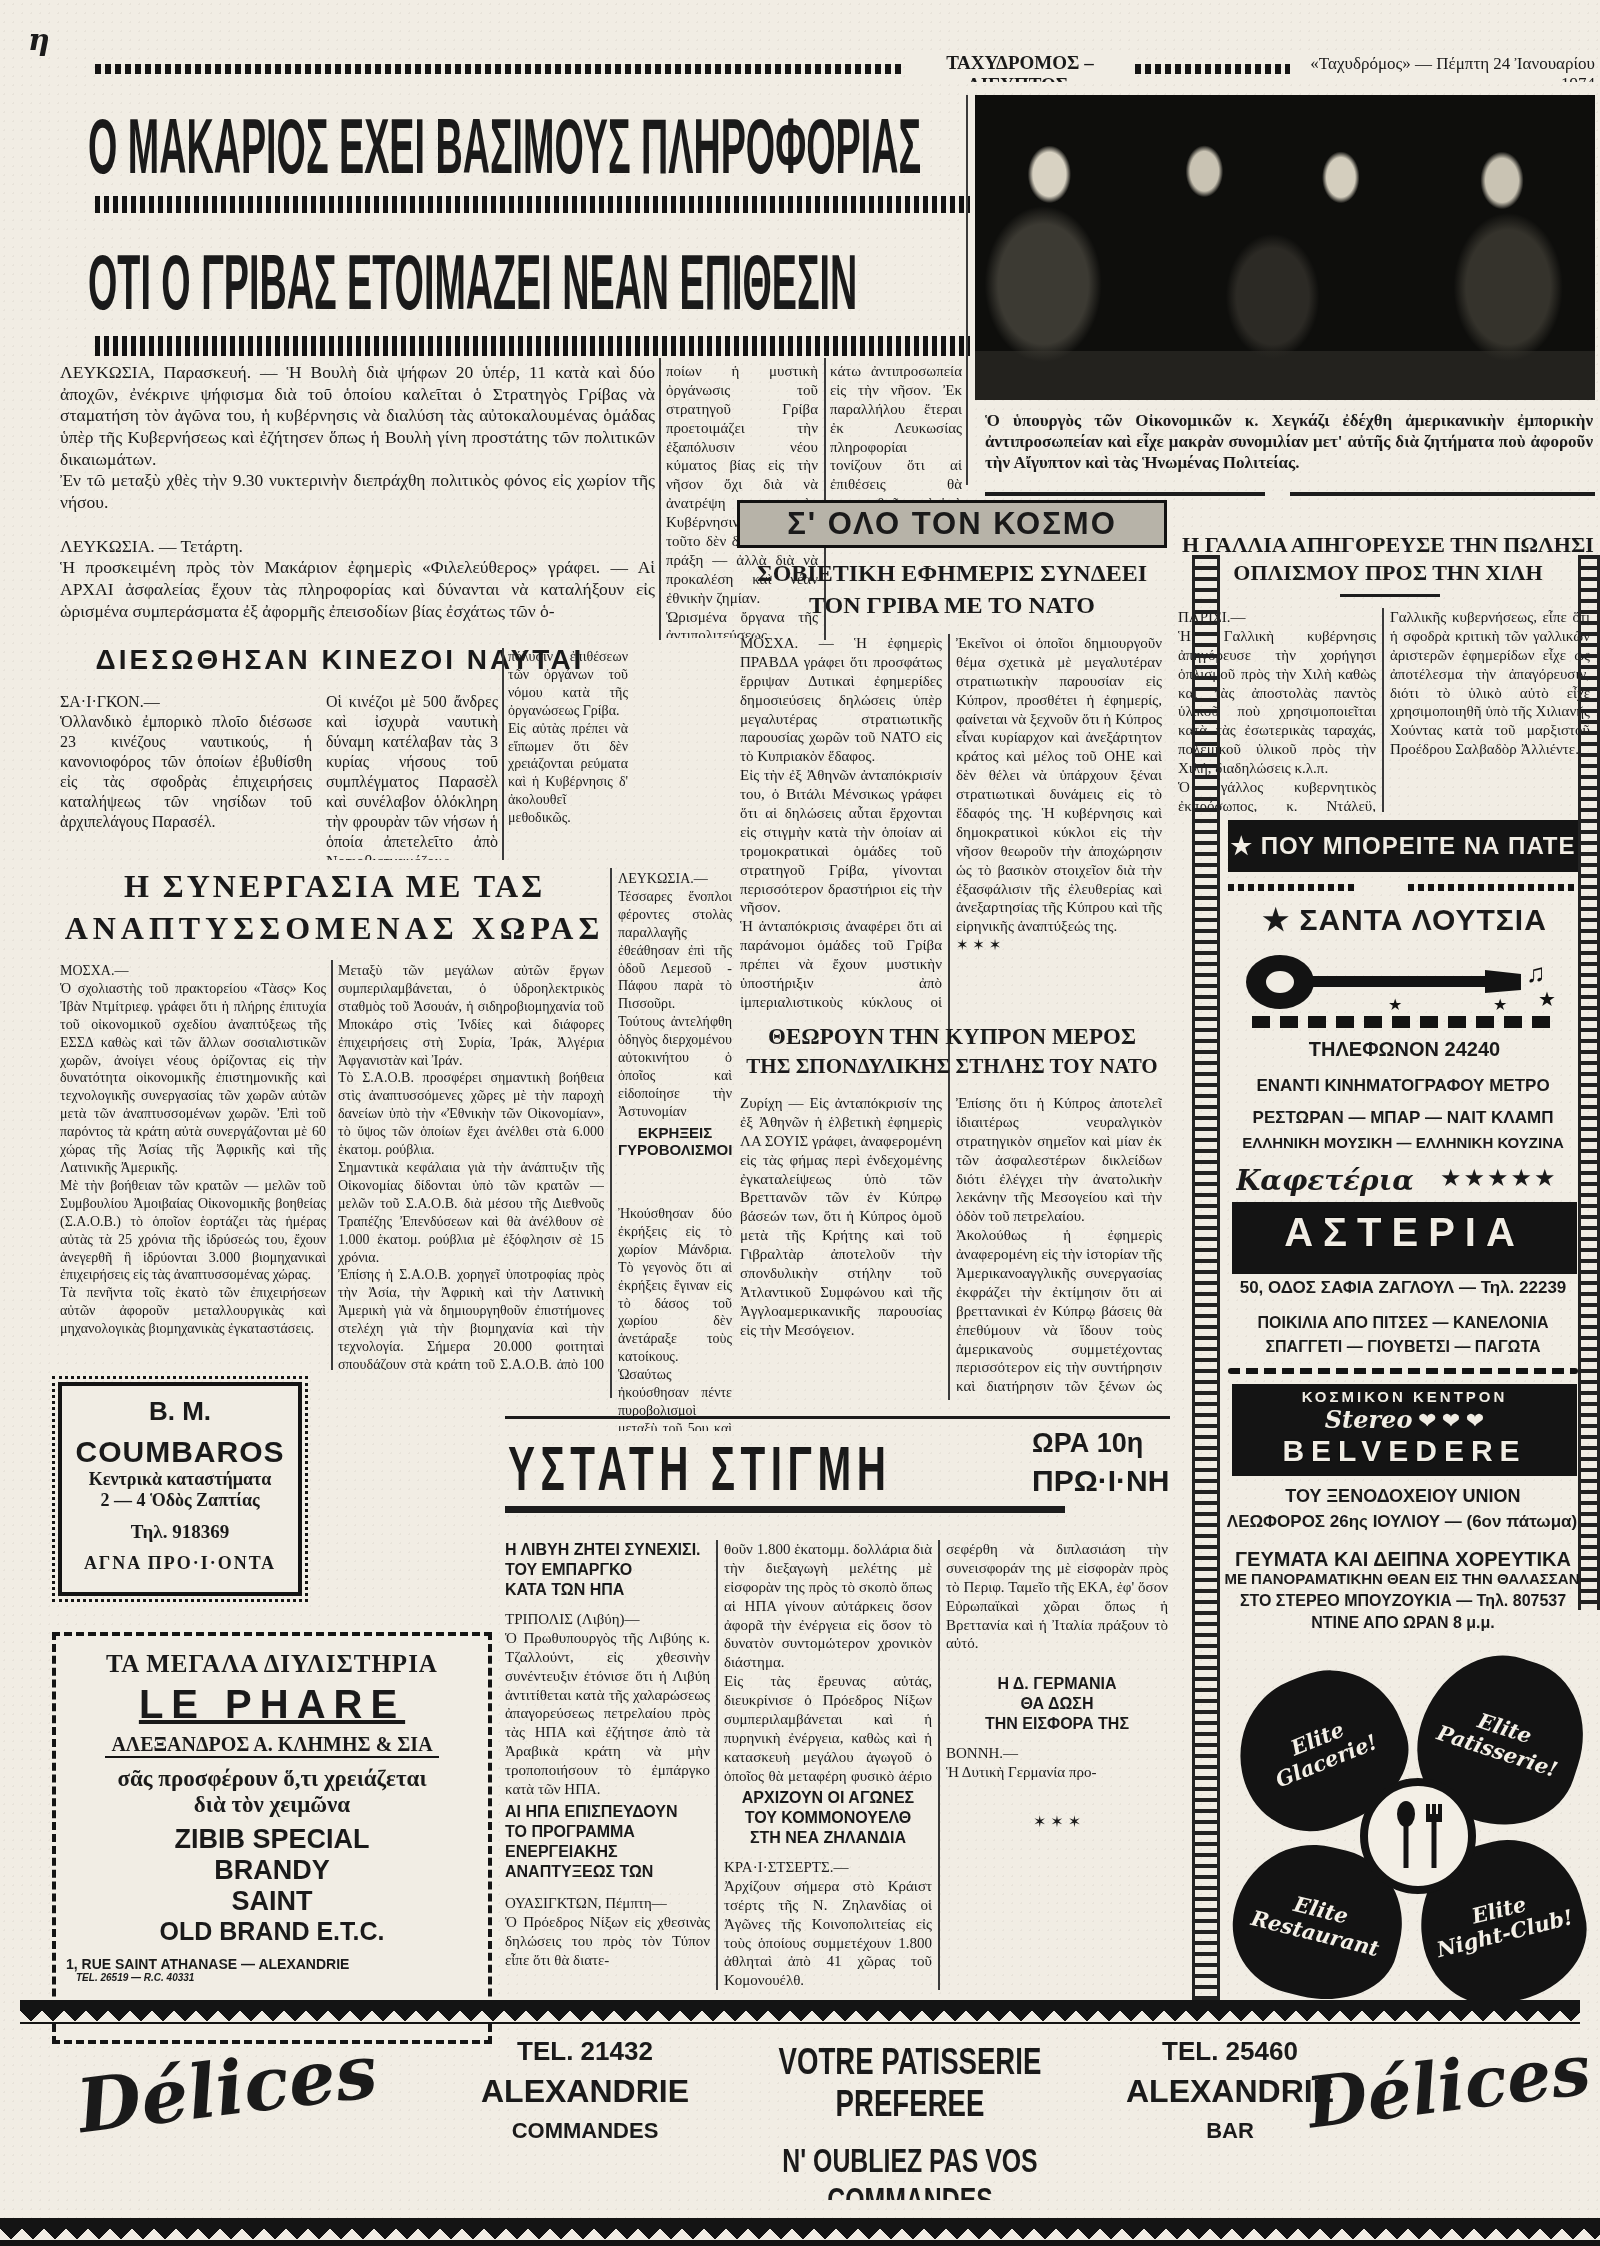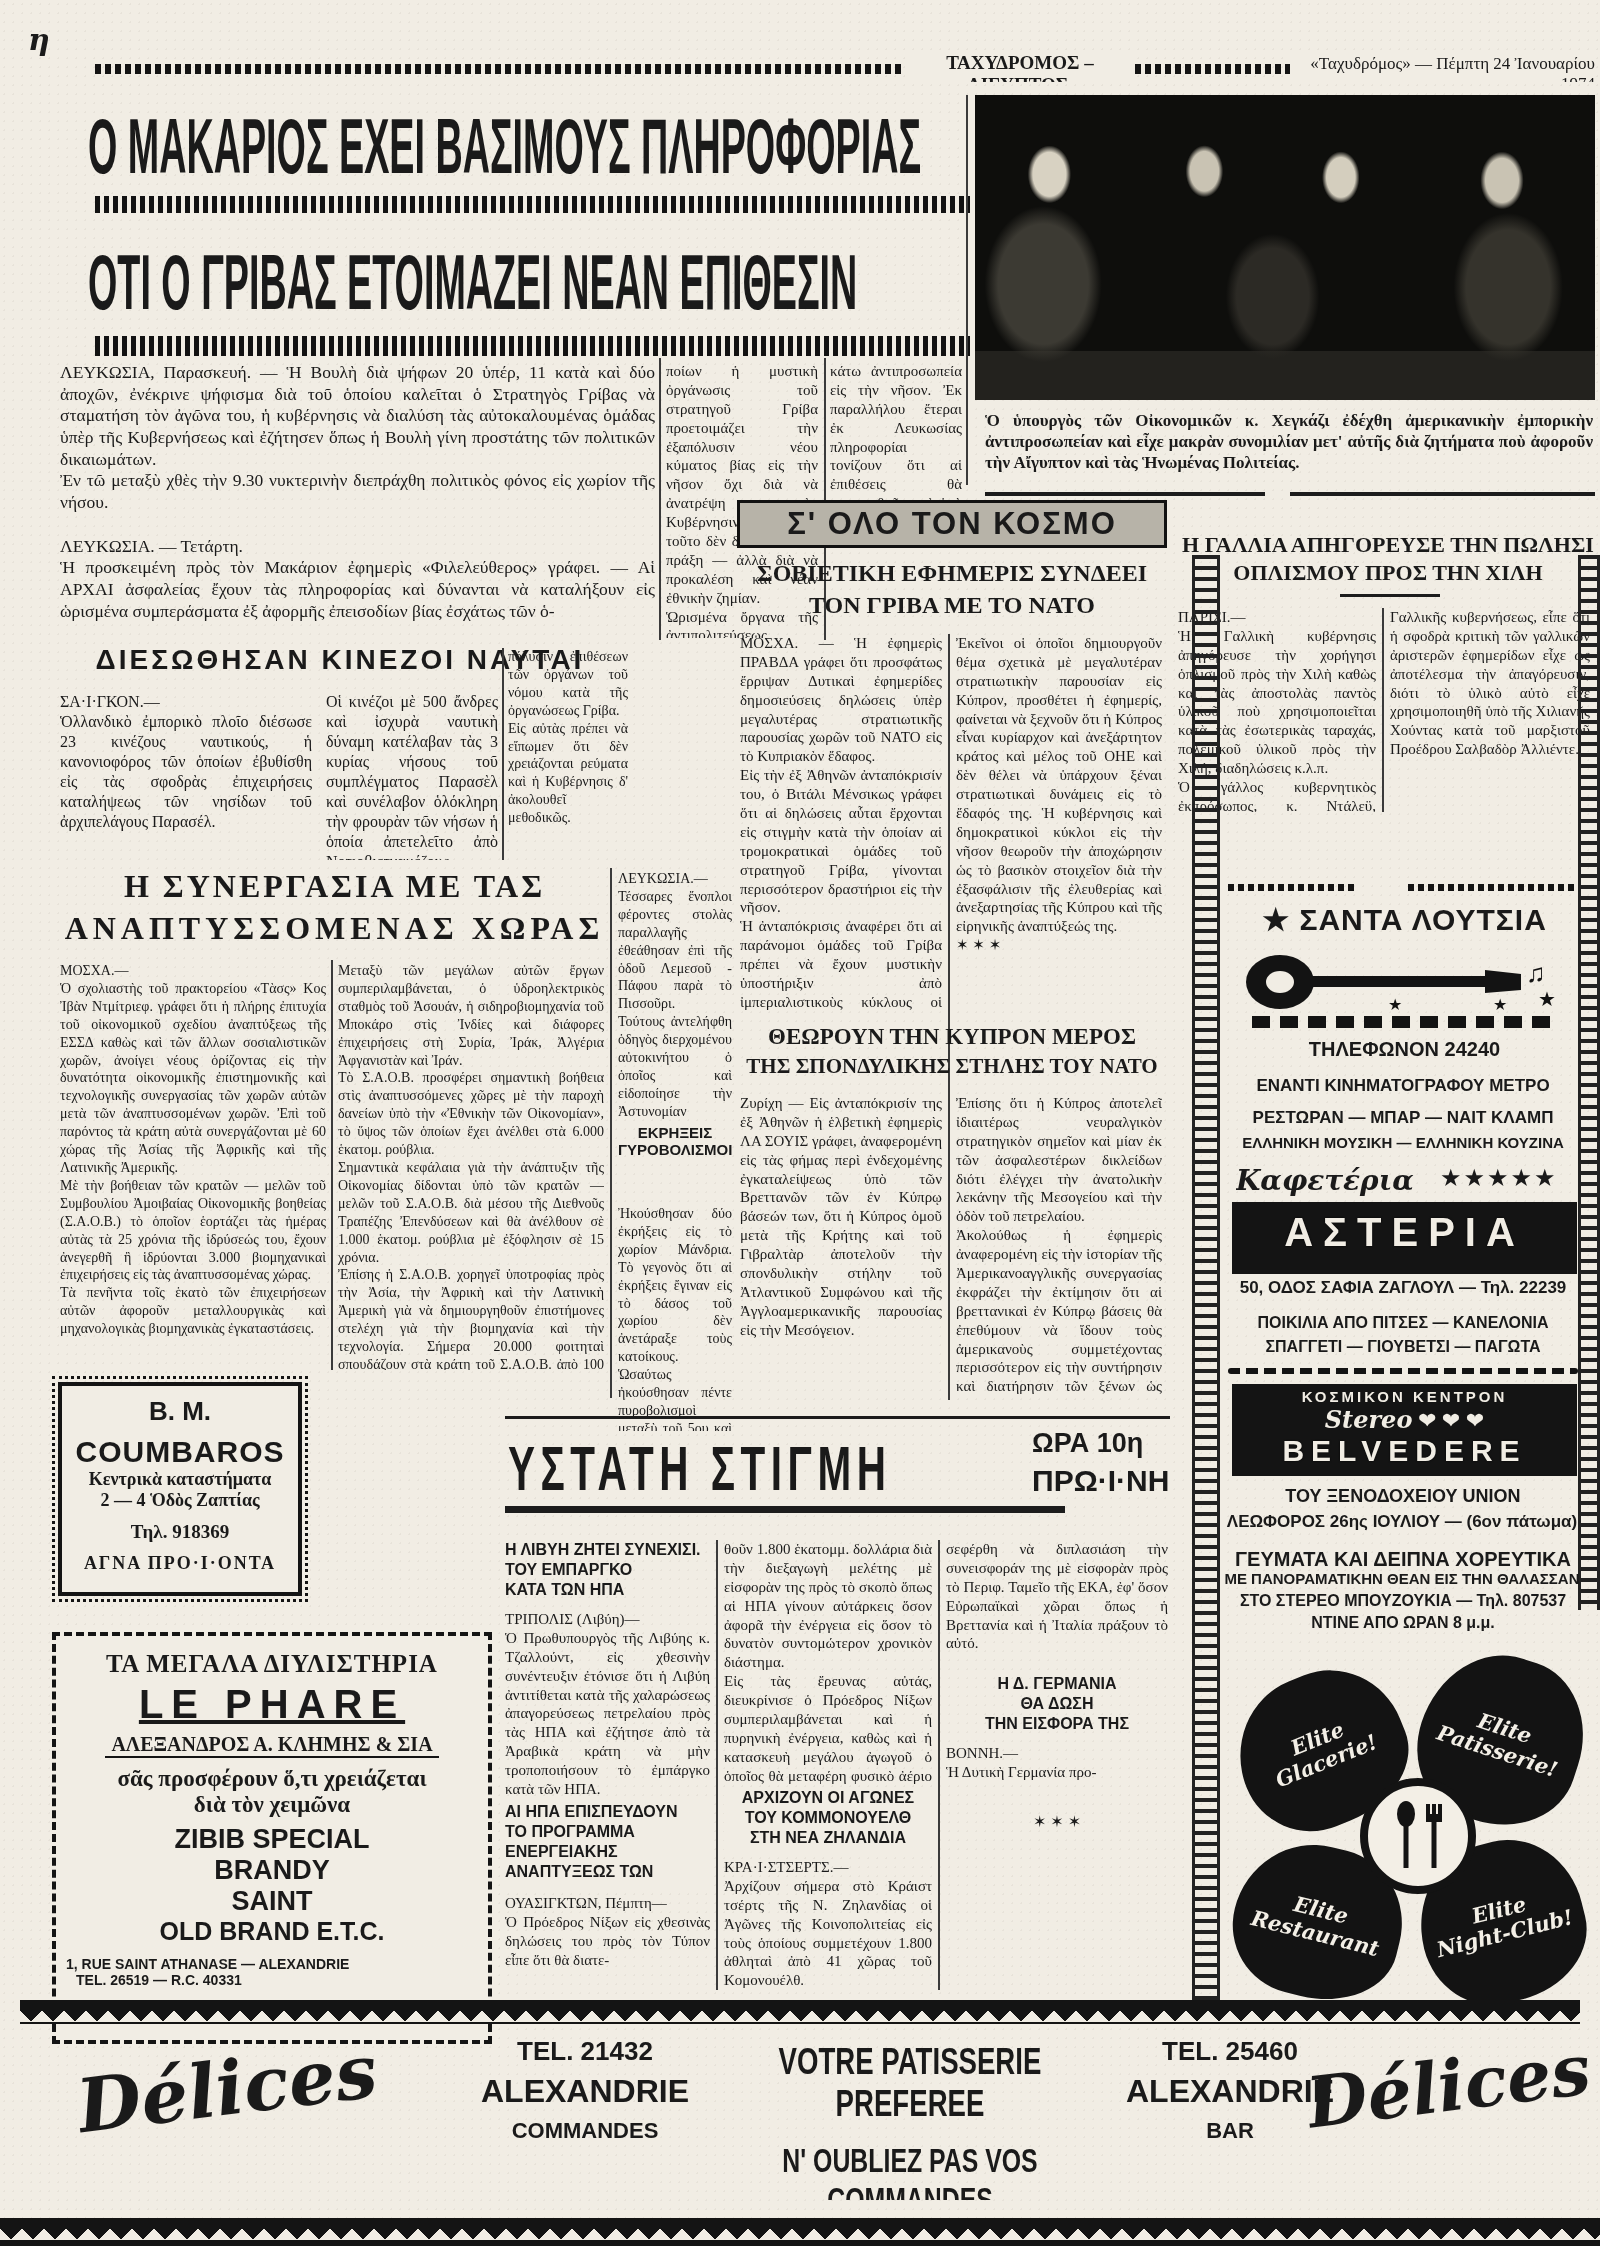--- a/index.html
+++ b/index.html
@@ -197,23 +197,28 @@
     <div class="bold" style="font-size:25px;margin-top:14px;letter-spacing:1px;">ΤΑ ΜΕΓΑΛΑ ΔΙΥΛΙΣΤΗΡΙΑ</div>
     <div class="sans" style="font-size:40px;font-weight:800;letter-spacing:8px;margin-top:4px;text-decoration:underline;">LE PHARE</div>
     <div class="bold" style="font-size:20px;margin-top:6px;border-bottom:2px solid #141414;display:inline-block;padding:0 6px;">ΑΛΕΞΑΝΔΡΟΣ Α. ΚΛΗΜΗΣ &amp; ΣΙΑ</div>
     <div style="font-size:23px;margin-top:8px;font-weight:700;">σᾶς προσφέρουν ὅ,τι χρειάζεται</div>
     <div style="font-size:23px;font-weight:700;">διὰ τὸν χειμῶνα</div>
     <div class="sans" style="font-size:27px;font-weight:800;margin-top:6px;">ZIBIB SPECIAL</div>
     <div class="sans" style="font-size:27px;font-weight:800;">BRANDY</div>
     <div class="sans" style="font-size:27px;font-weight:800;">SAINT</div>
     <div class="sans" style="font-size:25px;font-weight:800;">OLD BRAND E.T.C.</div>
     <div class="sans" style="font-size:14px;font-weight:700;margin-top:10px;text-align:left;padding-left:10px;">1, RUE SAINT ATHANASE — ALEXANDRIE</div>
-    <div class="sans" style="font-size:14px;font-weight:700;text-align:left;padding-left:20px;">TEL. 26519 — R.C. 40331</div>
-  </div>
-
+    <div class="sans" style="font-size:10px;font-weight:700;text-align:left;padding-left:20px;font-style:italic;">TEL. 26519 — R.C. 40331</div>
+  </div>
+
+  <div class="blk blackbox ctr sans" style="left:1228px;top:820px;width:350px;height:52px;font-size:24px;font-weight:800;line-height:52px;letter-spacing:1px;">
+    <span>★</span>
+    <span>ΠΟΥ ΜΠΟΡΕΙΤΕ ΝΑ ΠΑΤΕ</span>
+    
+  </div>
   <div class="blk dotrule" style="left:1228px;top:884px;width:130px;height:7px;"></div>
   <div class="blk dotrule" style="left:1408px;top:884px;width:170px;height:7px;"></div>
 
   <div class="blk ctr sans" style="left:1232px;top:902px;width:345px;height:42px;font-size:30px;font-weight:800;letter-spacing:1px;">
     <span>★</span>
     <span>ΣΑΝΤΑ ΛΟΥΤΣΙΑ</span>
   </div>
   <svg class="blk" style="left:1238px;top:948px;" width="335" height="66" viewBox="0 0 335 66">
     <ellipse cx="42" cy="34" rx="34" ry="27" fill="#131313"></ellipse>
     <ellipse cx="42" cy="34" rx="14" ry="11" fill="#f1ede4"></ellipse>

